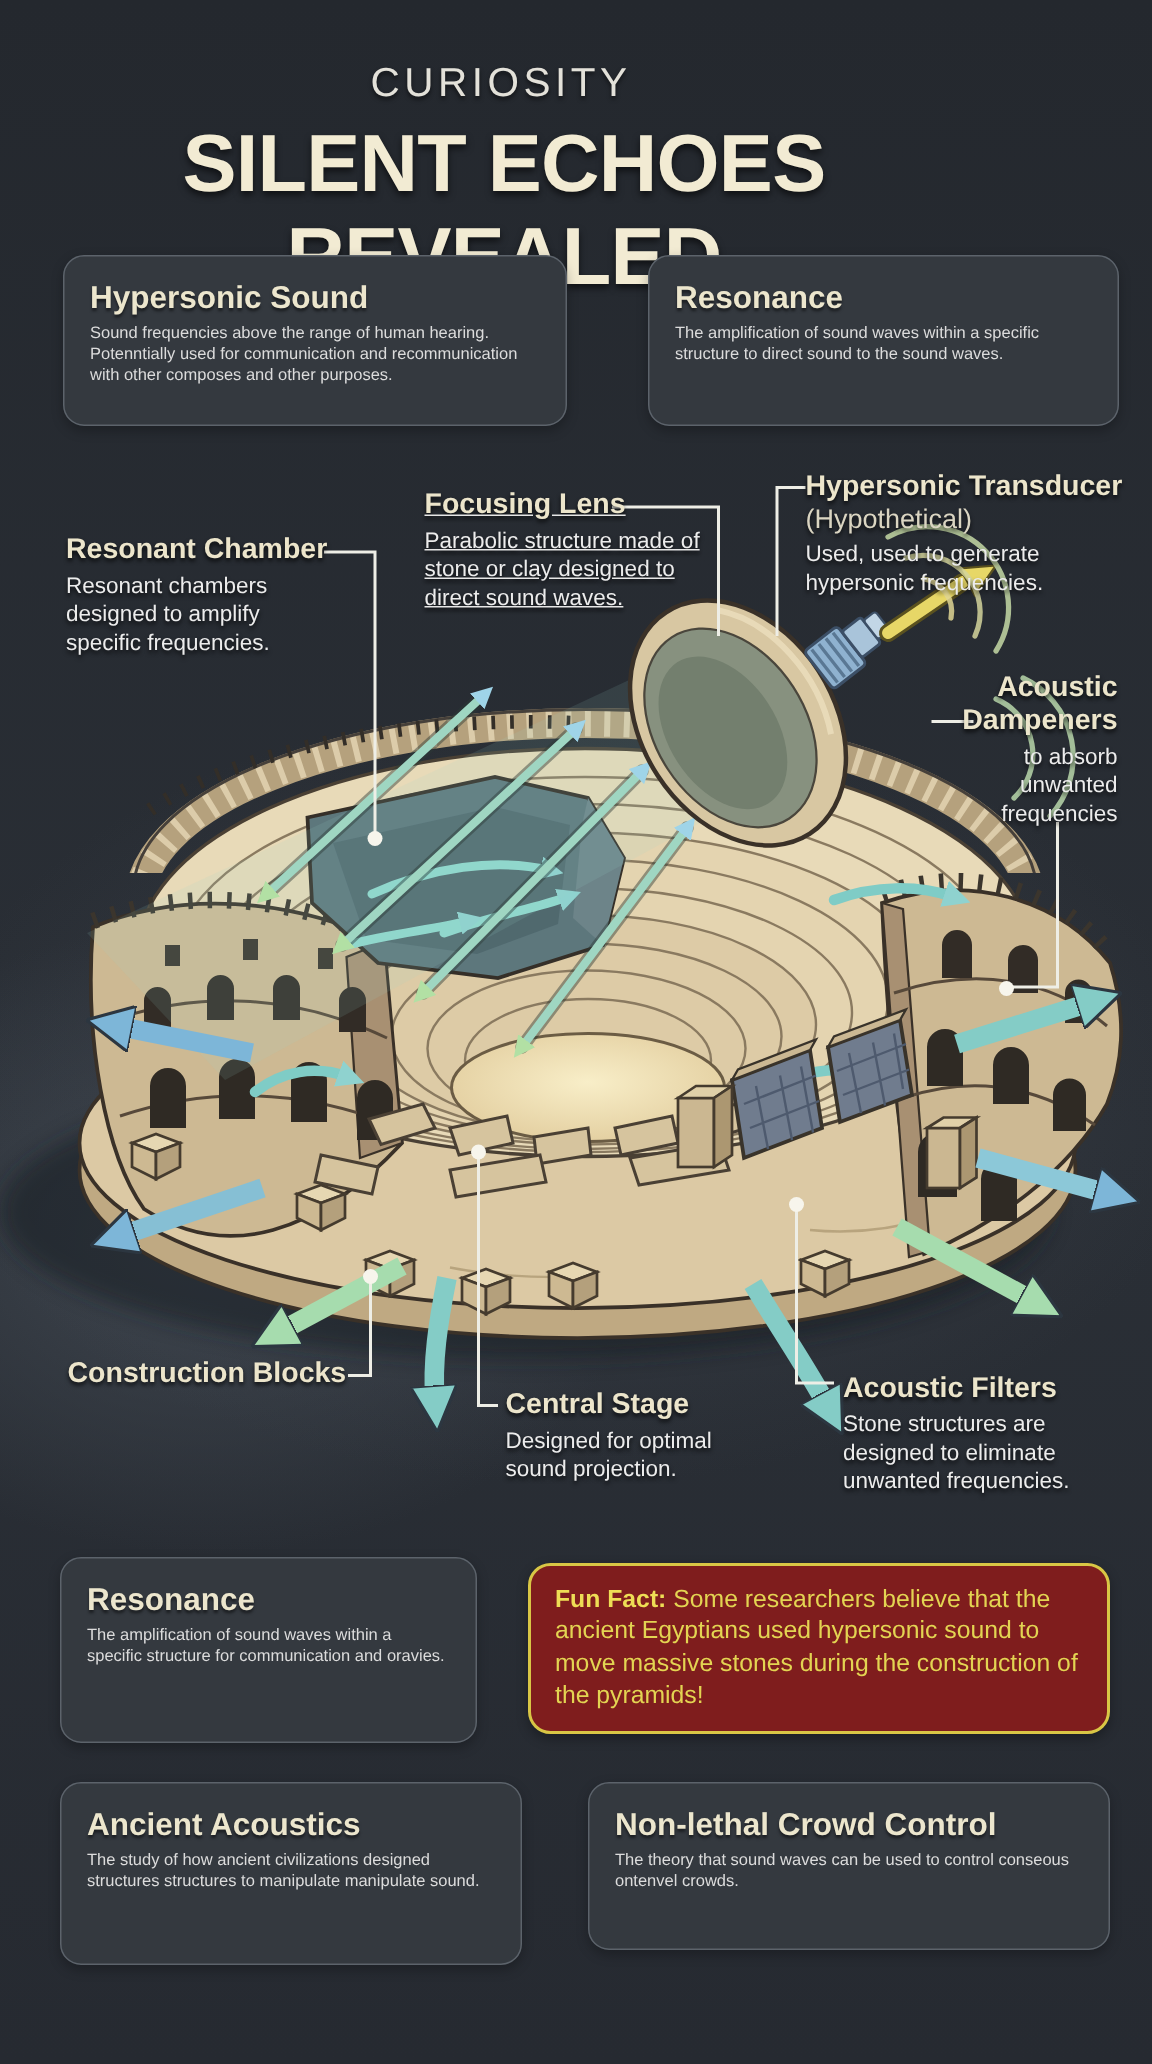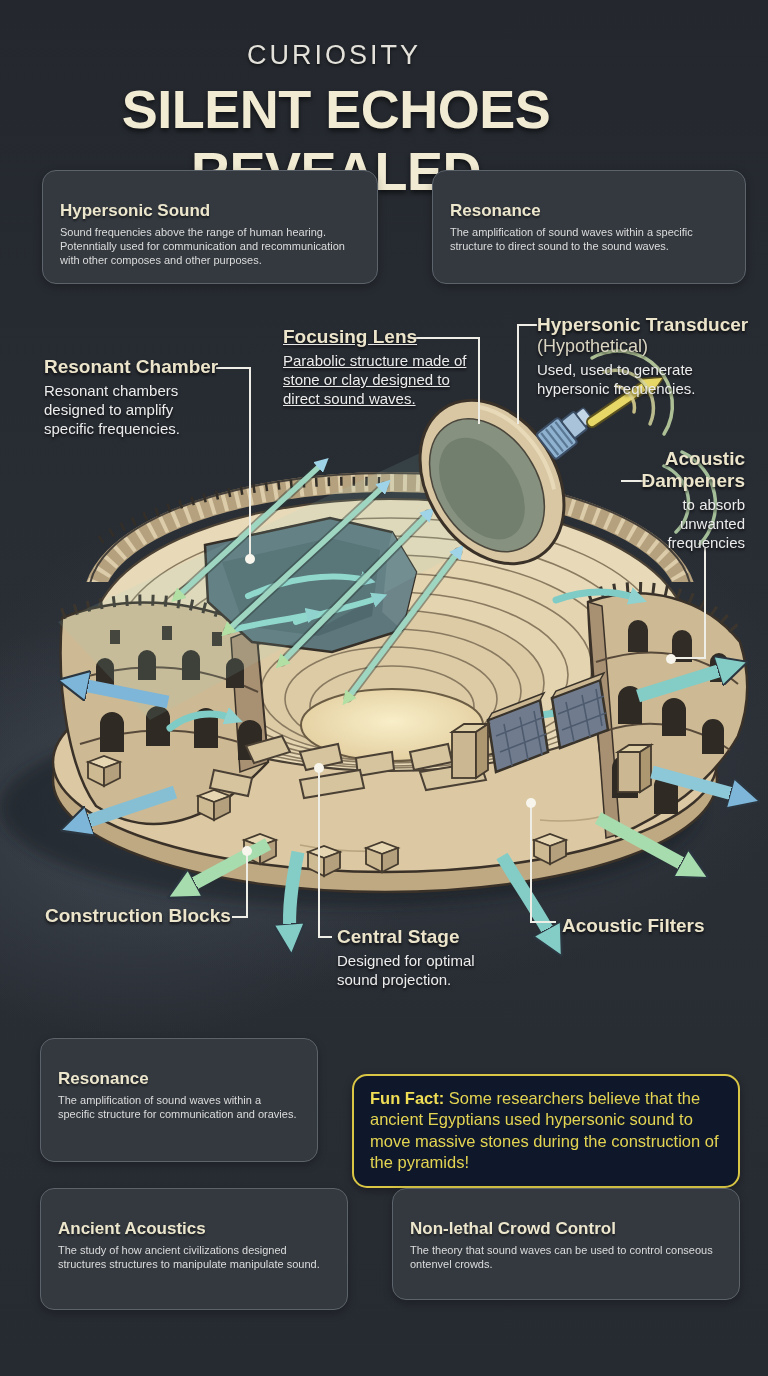--- a/index.html
+++ b/index.html
@@ -20,41 +20,40 @@
   .main-title{
     top:78px;left:0;width:672px;text-align:center;
     font-size:54px;font-weight:800;letter-spacing:-0.5px;color:#f2ebd3;
     text-shadow:0 3px 5px rgba(0,0,0,.6);
   }
   .info-box{
     background:#34393f;border:1px solid #5c636b;border-radius:14px;
     padding:12px 17px;box-sizing:border-box;
     box-shadow:0 3px 8px rgba(0,0,0,.25);
   }
-  .info-box .bx-title{font-size:17px;font-weight:700;color:#ece6cd;margin:18px 0 5px 0;
+  .info-box .bx-title{font-size:21px;font-weight:700;color:#ece6cd;margin:4px 0 5px 0;
     text-shadow:0 2px 2px rgba(0,0,0,.5);}
   .info-box .bx-body{font-size:11px;line-height:1.27;color:#dcdcdc;margin:0;}
   .fig-label .label-title{
     font-size:19px;font-weight:700;color:#ece5cb;margin:0 0 3px 0;
     text-shadow:0 2px 3px rgba(0,0,0,.75);
   }
   .fig-label .label-sub{
     font-size:18px;font-weight:400;color:#dad5c2;margin:0 0 3px 0;
     text-shadow:0 2px 3px rgba(0,0,0,.75);
   }
   .fig-label .label-body{
     font-size:15px;line-height:1.27;color:#ececec;margin:0;
     text-shadow:0 2px 3px rgba(0,0,0,.75);
   }
   .fun-fact{
-    background:#0f172a;border:2px solid #d9c645;border-radius:15px;
+    background:#7f1d1d;border:2px solid #d9c645;border-radius:15px;
     padding:12px 16px;box-sizing:border-box;
     font-size:16.5px;line-height:1.3;color:#e3d452;
     box-shadow:0 3px 8px rgba(0,0,0,.3);
-    margin-top:32px;
   }
   .fun-fact .ff-label{font-weight:700;color:#eedd55;}
   svg{display:block;}
 </style>
 </head>
 <body>
 
 <div class="abs brand">CURIOSITY</div>
 <div class="abs main-title">SILENT ECHOES REVEALED</div>
 
@@ -330,20 +329,21 @@
   <p class="label-title">Construction Blocks</p>
 </div>
 
 <div class="abs fig-label" style="left:337px;top:926px;width:172px;">
   <p class="label-title">Central Stage</p>
   <p class="label-body">Designed for optimal sound projection.</p>
 </div>
 
 <div class="abs fig-label" style="left:562px;top:915px;width:186px;">
   <p class="label-title">Acoustic Filters</p>
+  <p class="label-body">Stone structures are designed to eliminate unwanted frequencies.</p>
 </div>
 
 <div class="abs info-box" style="left:40px;top:1038px;width:278px;min-height:124px;">
   <p class="bx-title">Resonance</p>
   <p class="bx-body">The amplification of sound waves within a specific structure for communication and oravies.</p>
 </div>
 
 <div class="abs fun-fact" style="left:352px;top:1042px;width:388px;min-height:114px;">
   <span class="ff-label">Fun Fact:</span><span> Some researchers believe that the ancient Egyptians used hypersonic sound to move massive stones during the construction of the pyramids!</span>
 </div>

